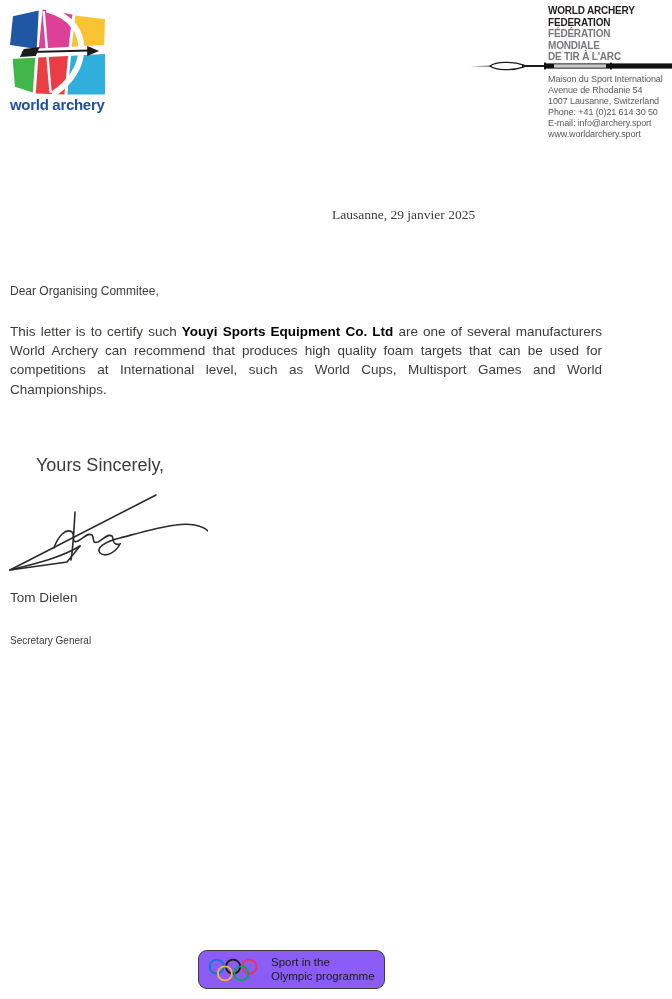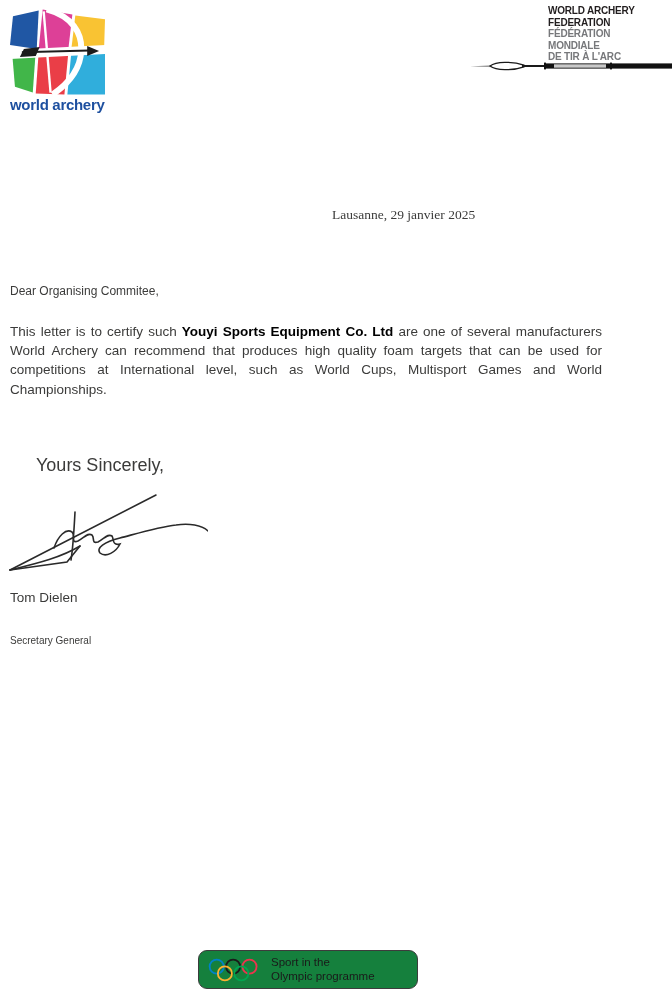--- a/index.html
+++ b/index.html
@@ -38,24 +38,24 @@
     font-size:13.5px;line-height:19.2px;text-align:justify;margin:0;
   }
   .body-par strong{color:#000000;}
   .closing-line{position:absolute;left:10px;top:416px;font-size:13.5px;}
   .signoff{position:absolute;left:28px;top:455px;font-size:18px;margin-left:8px;}
   .signature{position:absolute;left:4px;top:486px;width:204px;height:88px;}
   .sig-name{position:absolute;left:10px;top:590px;font-size:13.5px;}
   .sig-title{position:absolute;left:10px;top:635px;font-size:10px;}
   
   .olympic-badge{
-    position:absolute;left:198px;top:950px;width:220px;height:39px;
+    position:absolute;left:198px;top:950px;width:187px;height:39px;
     border:1.3px solid #3c3c3c;border-radius:9px;
     display:flex;align-items:center;box-sizing:border-box;
-    background:#15803d;
+    background:#8b5cf6;
   }
   .rings{width:56px;height:26px;margin-left:9px;flex:0 0 auto;}
   .badge-text{
     margin-left:7px;font-size:11.5px;line-height:13.5px;color:#1a1a1a;
   }
 </style>
 </head>
 <body>
 
 <div class="page">
@@ -95,20 +95,28 @@
       <polygon points="0,7.6 34,5.6 34,8.6" fill="#9a9a9a"></polygon>
       <path d="M20,7 C26,2.5 42,2 54,6.2 L54,7.8 C42,12 26,11.5 20,7 Z" fill="#ffffff" stroke="#1a1a1a" stroke-width="1.3"></path>
       <rect x="52" y="6" width="24" height="2" fill="#1a1a1a"></rect>
       <rect x="74" y="4.4" width="128" height="5.2" fill="#111111"></rect>
       <rect x="84" y="5.3" width="52" height="3.4" fill="#c9c9c9"></rect>
       <rect x="74" y="3.6" width="2" height="6.8" fill="#111111"></rect>
       <rect x="140" y="3.6" width="2" height="6.8" fill="#111111"></rect>
     </svg>
   </div>
 
+  <div class="addr-block">
+    <div>Maison du Sport International</div>
+    <div>Avenue de Rhodanie 54</div>
+    <div>1007 Lausanne, Switzerland</div>
+    <div>Phone: +41 (0)21 614 30 50</div>
+    <div>E-mail: info@archery.sport</div>
+    <div>www.worldarchery.sport</div>
+  </div>
 
   <div class="dateline">Lausanne, 29 janvier 2025</div>
 
   <div class="greeting">Dear Organising Commitee,</div>
 
   <p class="body-par"><span>This letter is to certify such </span><strong>Youyi Sports Equipment Co. Ltd</strong><span> are one of several manufacturers World Archery can recommend that produces high quality foam targets that can be used for competitions at International level, such as World Cups, Multisport Games and World Championships.</span></p>
 
 
   <div class="signoff">Yours Sincerely,</div>
 

